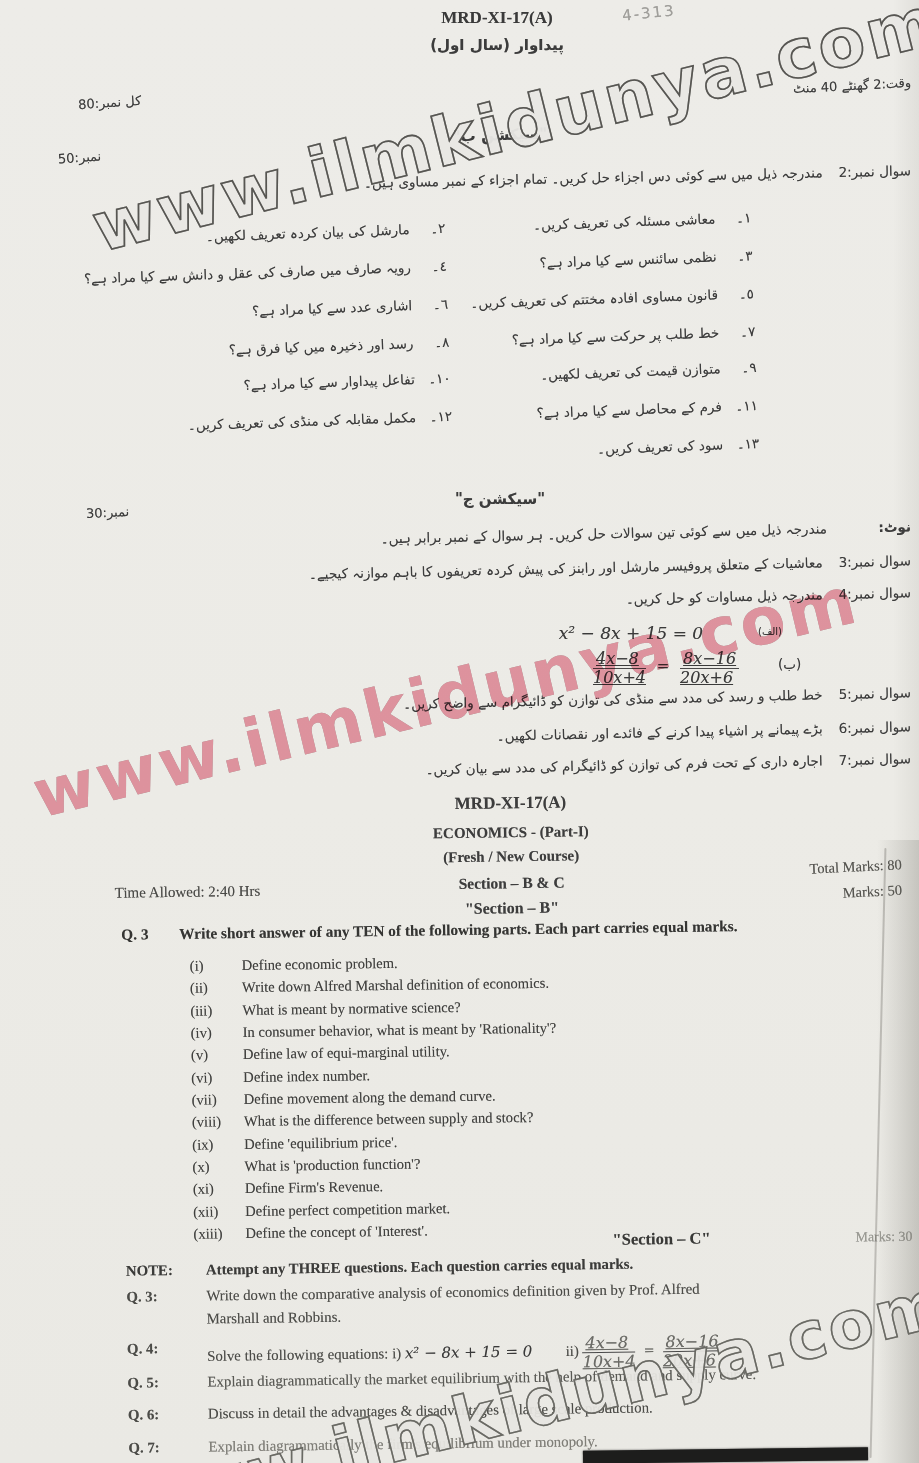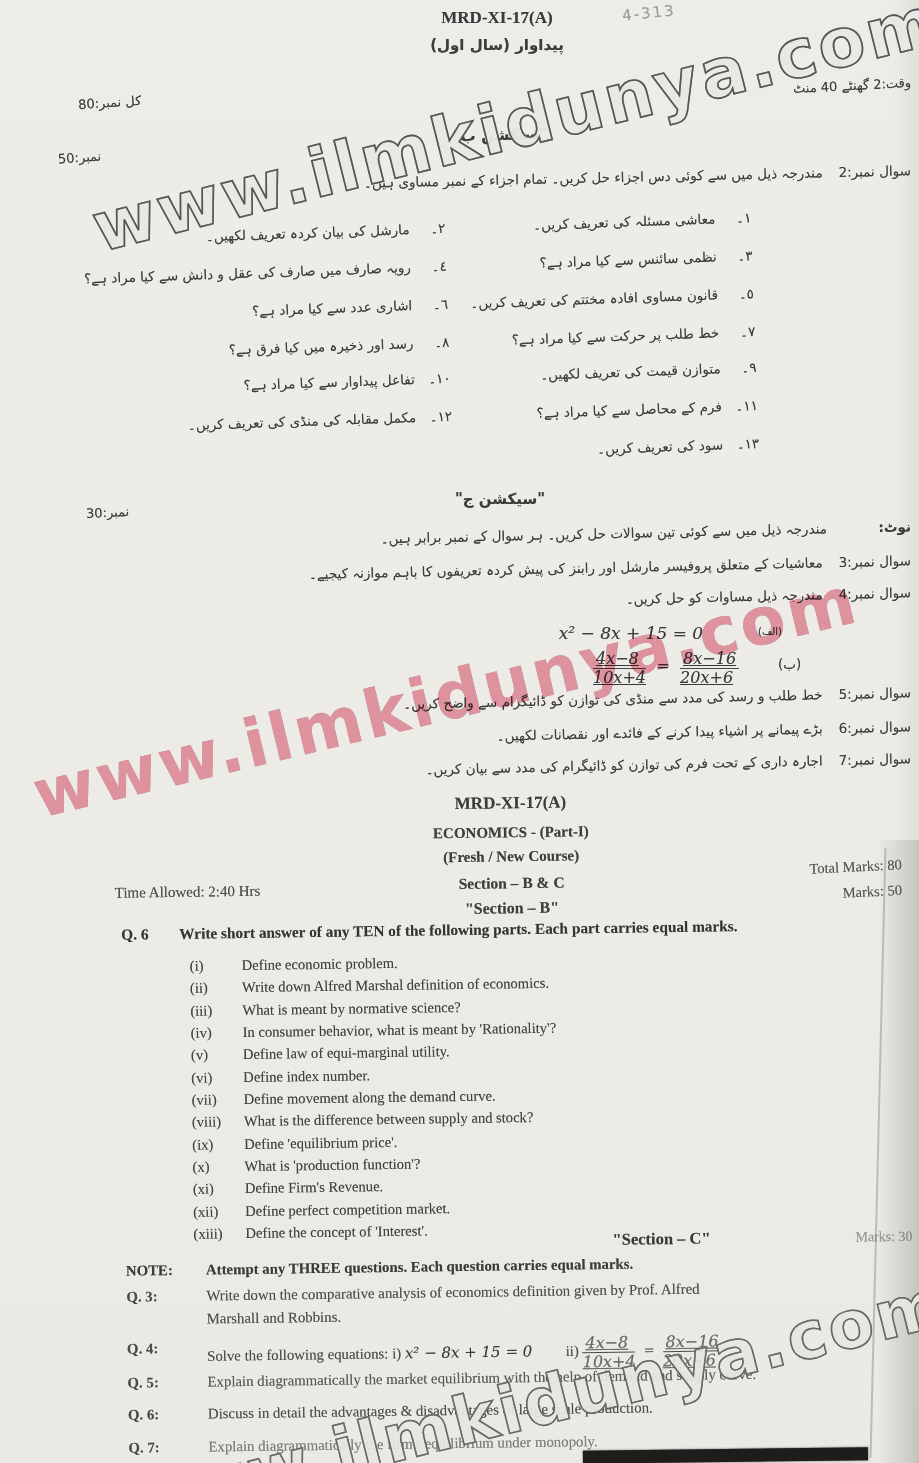--- a/index.html
+++ b/index.html
@@ -166,21 +166,21 @@
     <div class="eng-head" style="top:37px;font-size:15px;">ECONOMICS - (Part-I)</div>
     <div class="eng-head" style="top:61px;font-size:15px;">(Fresh / New Course)</div>
     <div class="eng-head" style="top:87px;font-size:15.5px;">Section – B &amp; C</div>
     <div class="eng-head" style="top:112px;font-size:16px;">"Section – B"</div>
 
     <div class="abs" style="left:118px;top:92px;font-size:15px;color:#4a4a47;">Time Allowed: 2:40 Hrs</div>
     <div class="meta-right" style="top:76px;">Total Marks: 80</div>
     <div class="meta-right" style="top:101px;">Marks: 50</div>
 
     <div class="qrow" style="left:124px;top:133px;width:780px;font-weight:bold;font-size:15.3px;color:#353533;">
-      <span class="qno">Q. 6</span>
+      <span class="qno">Q. 3</span>
       <span class="qtext">Write short answer of any TEN of the following parts. Each part carries equal marks.</span>
     </div>
 
     <div class="parts">
       <div class="part">
           <span class="pnum">(i)</span>
           <span class="ptext">Define economic problem.</span>
         </div>
       <div class="part">
           <span class="pnum">(ii)</span>

